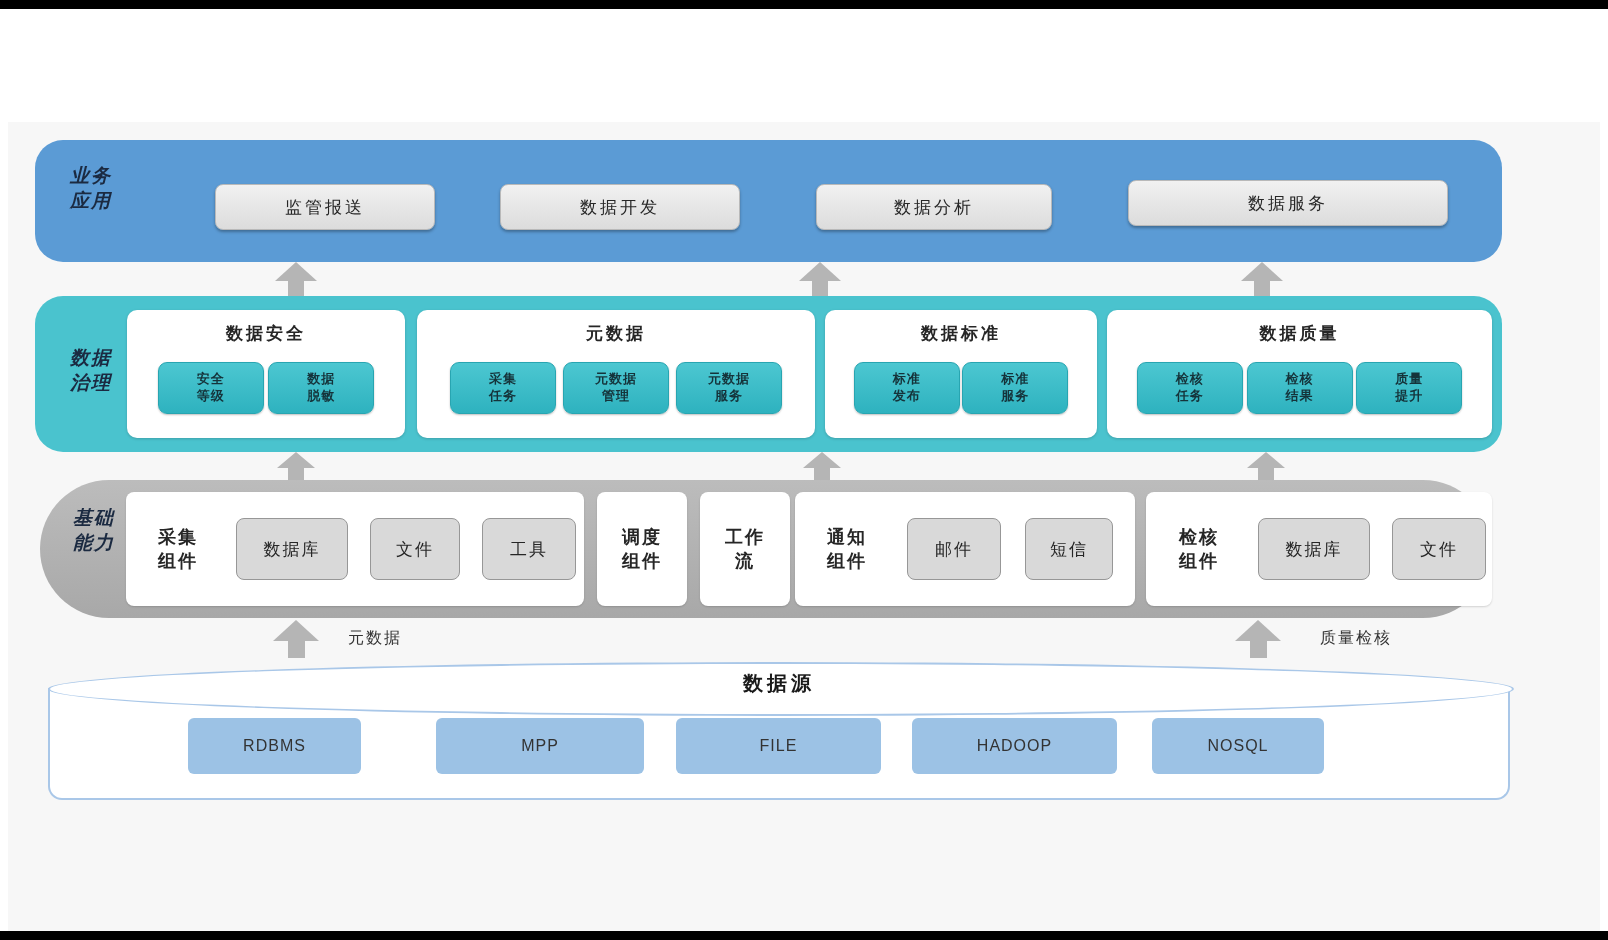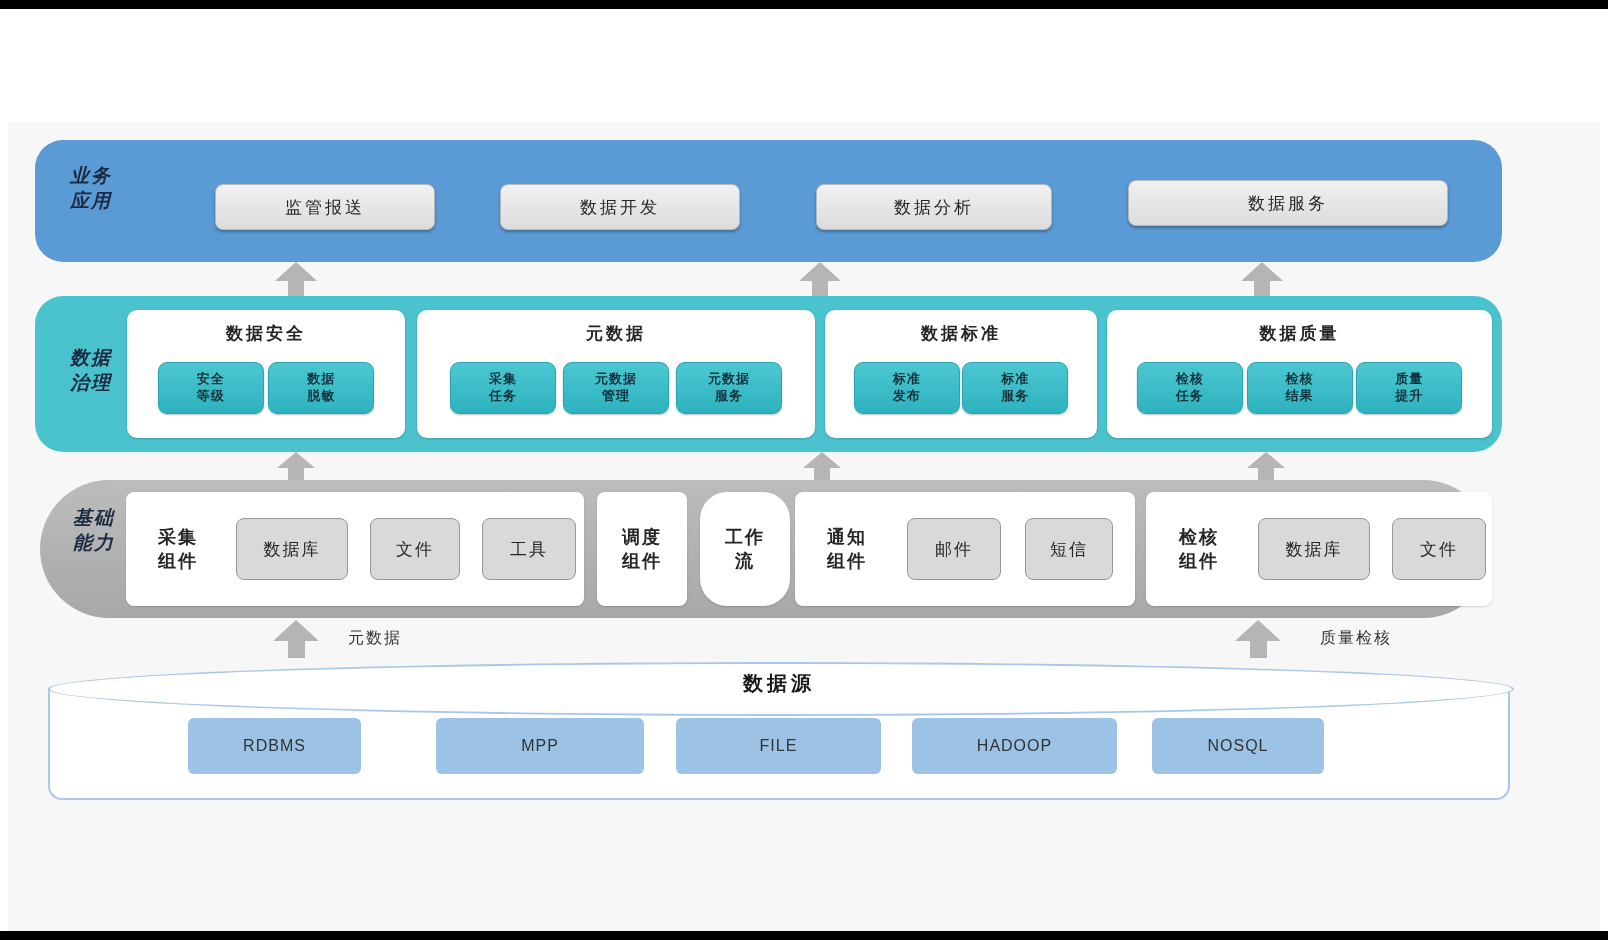--- a/index.html
+++ b/index.html
@@ -177,21 +177,21 @@
       <div class="fnd-pill" style="width:112px;">数据库</div>
       <div class="fnd-pill" style="width:90px;">文件</div>
       <div class="fnd-pill" style="width:94px;">工具</div>
     </div>
 
     <div class="fnd-box center" style="left:557px; width:90px;">
       <div class="fnd-title">调度
 组件</div>
     </div>
 
-    <div class="fnd-box center" style="left:660px; width:90px;border-radius:27px;">
+    <div class="fnd-box center" style="left:660px; width:90px;">
       <div class="fnd-title">工作
 流</div>
     </div>
 
     <div class="fnd-box" style="left:755px; width:340px; gap:24px;">
       <div class="fnd-title" style="width:72px;">通知
 组件</div>
       <div class="fnd-pill" style="width:94px;">邮件</div>
       <div class="fnd-pill" style="width:88px;">短信</div>
     </div>

